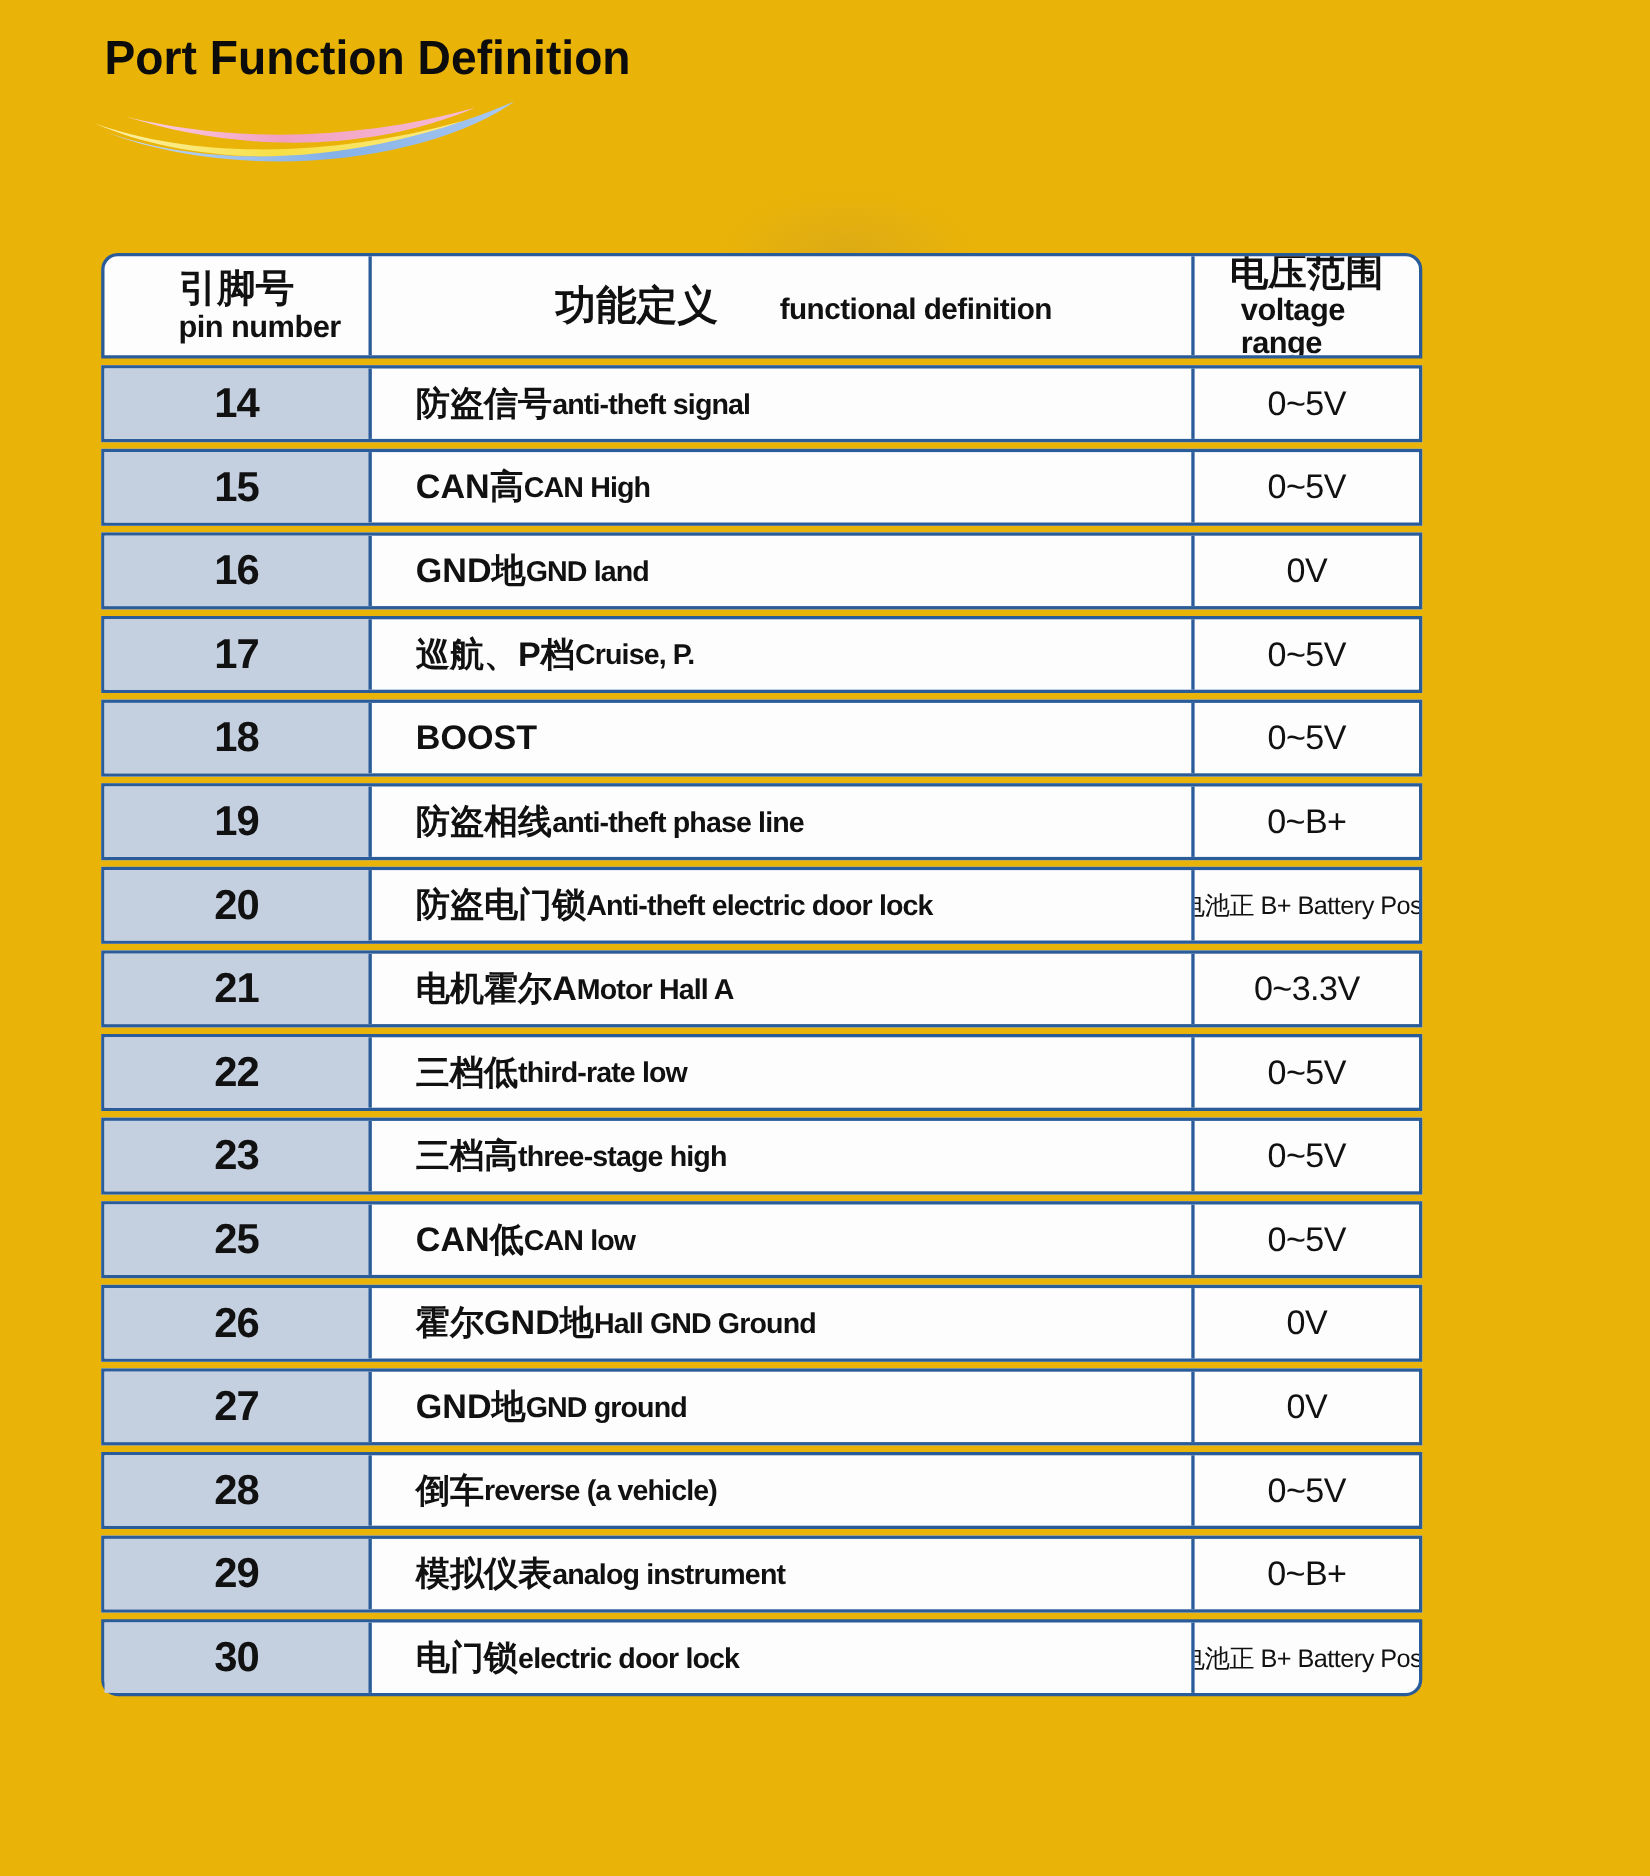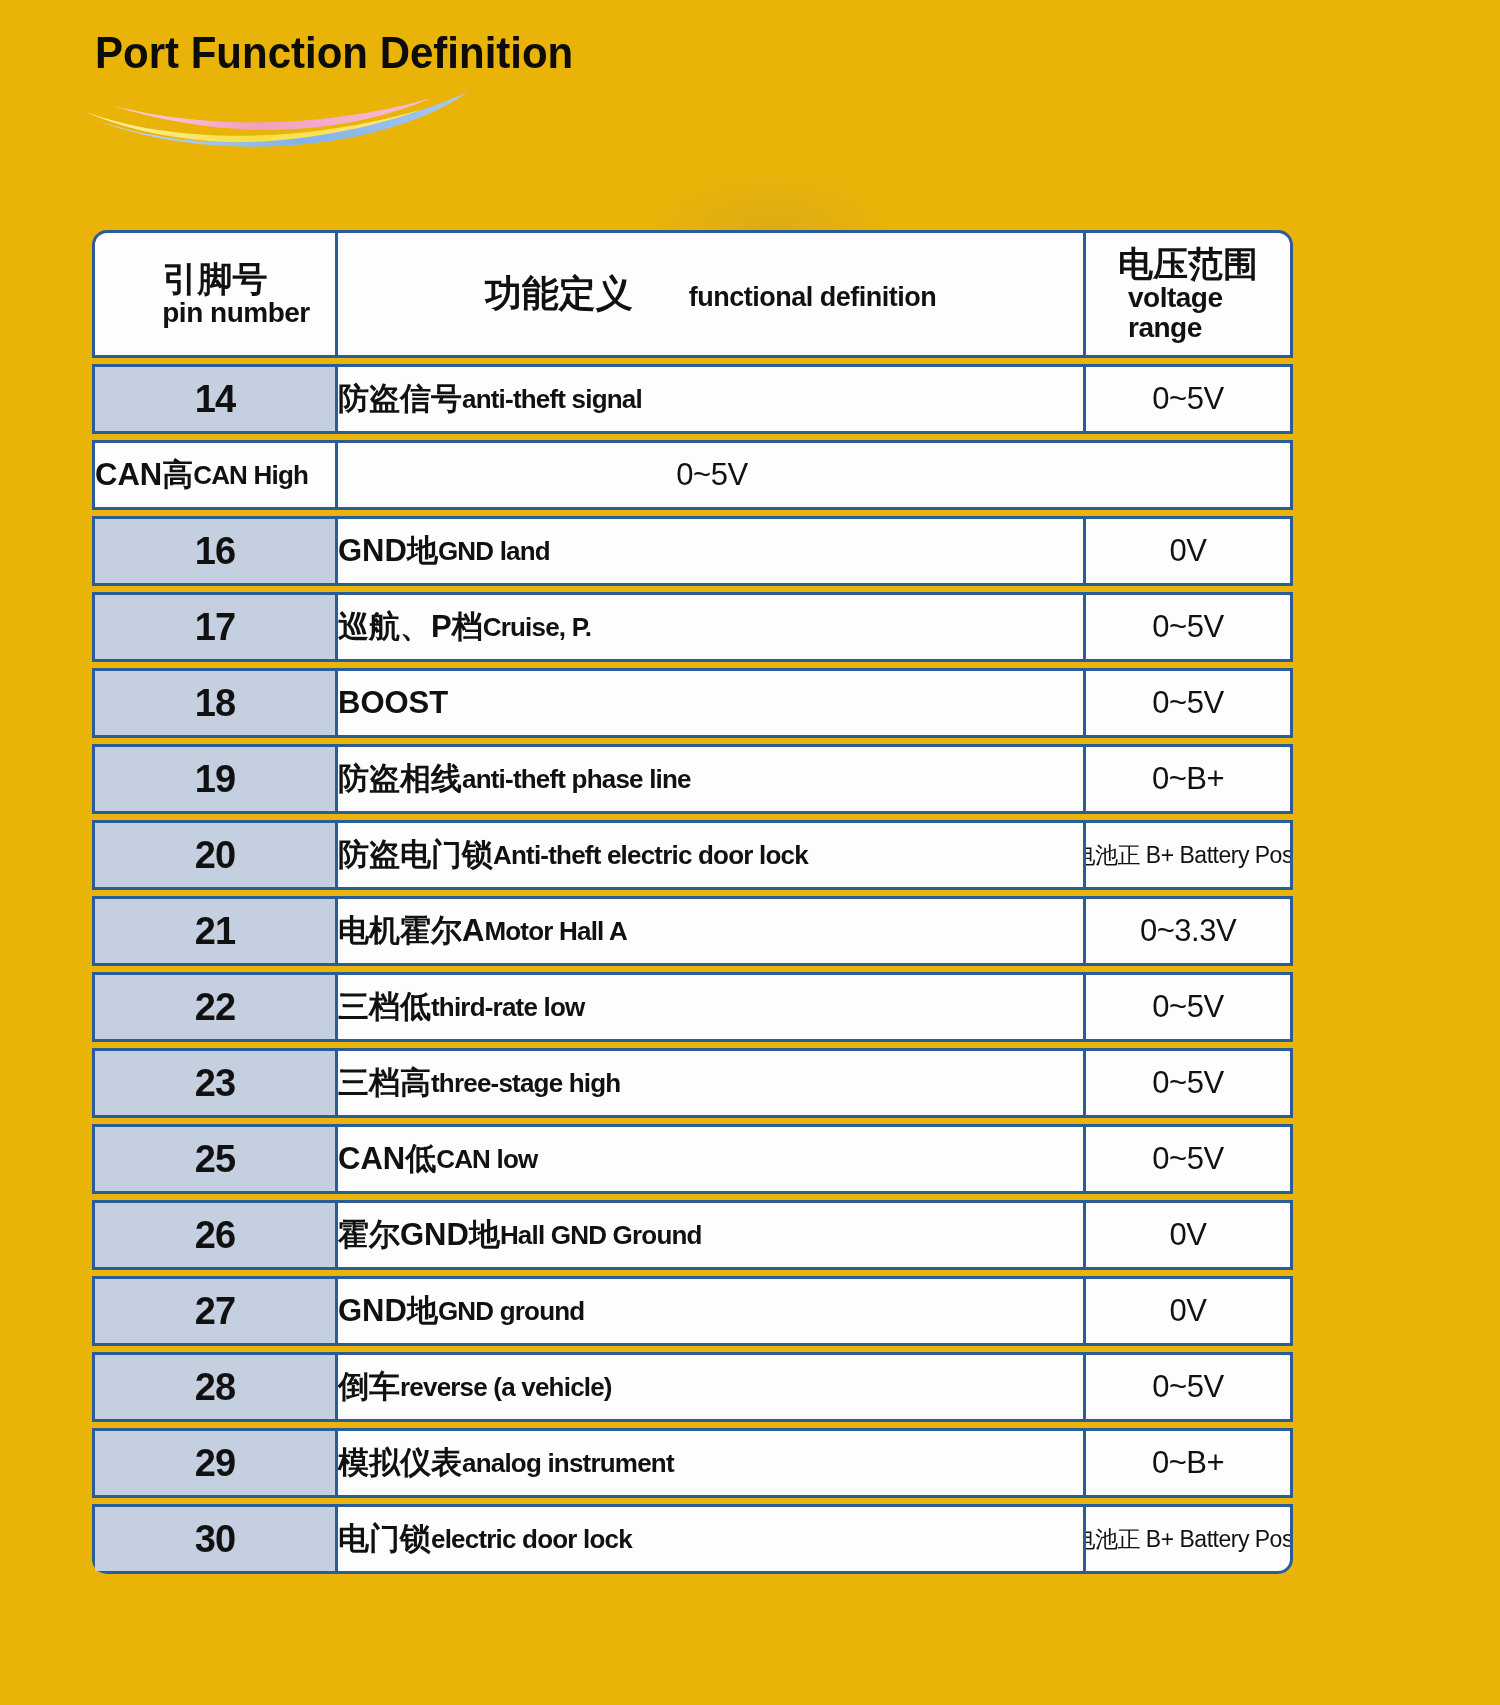--- a/index.html
+++ b/index.html
@@ -24,27 +24,27 @@
   .tablewrap {
     position:absolute; left:92px; top:230px; width:1201px;
     display:flex; flex-direction:column; gap:6px;
   }
   .box {
     box-sizing:border-box;
     border:3px solid #2b5c9a;
     background:#fdfdfe;
     display:grid; grid-template-columns:243px 748px 204px;
   }
-  .box.header { height:128px; border-radius:15px 15px 0 0; }
+  .box.header { height:96px; border-radius:15px 15px 0 0; }
   .box.row    { height:70px; }
   .box.row:last-child { border-radius:0 0 15px 15px; }
 
   .cell { box-sizing:border-box; display:flex; align-items:center; justify-content:center; overflow:hidden; }
   .c1 { border-right:3px solid #2b5c9a; }
-  .c2 { border-right:3px solid #2b5c9a; justify-content:flex-start; }
+  .c2 { border-right:3px solid #2b5c9a; justify-content:flex-start; padding-left:40px; }
 
   .box.row .c1 { background:#c4cfdf; }
 
   .hdr-stack { display:flex; flex-direction:column; align-items:center; line-height:1.08; }
   .hdr-cn { font-size:35px; font-weight:bold; }
   .hdr-en { font-size:28px; font-weight:bold; letter-spacing:-0.5px;margin-left:42px; }
   .hdr-inline { display:flex; align-items:baseline; gap:14px; width:100%; justify-content:center; }
   .hdr-inline .hdr-cn { font-size:37px; }
   .hdr-inline .hdr-en { font-size:27px; }
 
@@ -113,20 +113,21 @@
     <div class="box row">
       <div class="cell c1 pin">14</div>
       <div class="cell c2 fn">
         <span class="cn">防盗信号</span>
         <span class="en">anti-theft signal</span>
       </div>
       <div class="cell volt">0~5V</div>
     </div>
 
     <div class="box row">
+      <div class="cell c1 pin">15</div>
       <div class="cell c2 fn">
         <span class="cn">CAN高</span>
         <span class="en">CAN High</span>
       </div>
       <div class="cell volt">0~5V</div>
     </div>
 
     <div class="box row">
       <div class="cell c1 pin">16</div>
       <div class="cell c2 fn">

